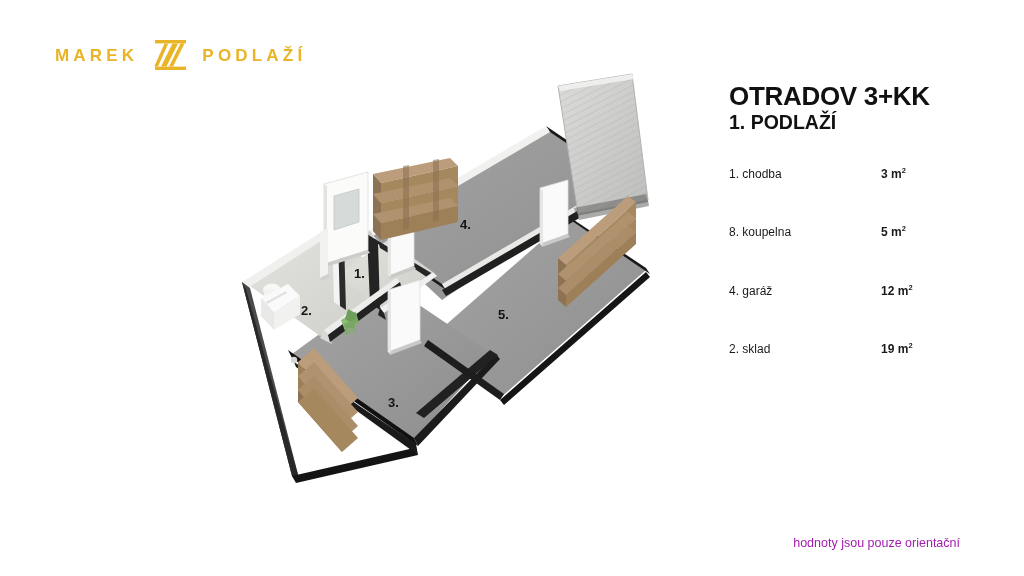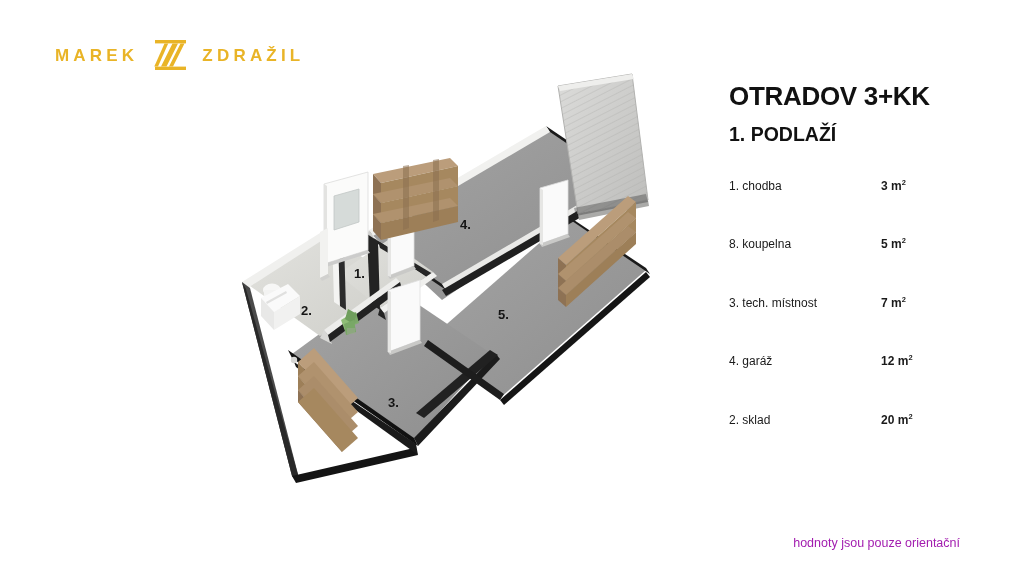--- a/index.html
+++ b/index.html
@@ -47,21 +47,21 @@
     font-weight: 700;
     color: #111111;
     letter-spacing: -0.3px;
     line-height: 1.12;
     white-space: nowrap;
   }
   #floor-title {
     font-size: 19.5px;
     font-weight: 700;
     color: #111111;
-    margin-top: 12px;
+    margin-top: 0;
     line-height: 1.15;
   }
   #room-list {
     margin-top: 5px;
     list-style: none;
   }
   .room-row {
     display: flex;
     align-items: baseline;
     height: 26.5px;
@@ -119,21 +119,21 @@
 
           <rect x="5" y="28.6" width="31" height="3.4"></rect>
 
           <polygon points="22.5,5.6 28.0,5.6 16.5,28.4 11.0,28.4"></polygon>
           <polygon points="30.5,5.6 34.5,5.6 23.0,28.4 19.0,28.4"></polygon>
           <polygon points="14.5,5.6 18.2,5.6 8.0,28.4 4.3,28.4"></polygon>
         </g>
       </svg>
     </span>
 
-    <span class="logo-word">ZDRAŽIL</span>
+    <span class="logo-word">PODLAŽÍ</span>
   </div>
 
   <div id="floorplan">
     <svg viewBox="0 0 430 440" xmlns="http://www.w3.org/2000/svg">
       <defs>
         <linearGradient id="gFloorDark" x1="0" y1="0" x2="1" y2="1">
           <stop offset="0%" stop-color="#a4a4a4"></stop>
           <stop offset="100%" stop-color="#8e8e8e"></stop>
         </linearGradient>
         <linearGradient id="gFloorLight" x1="0" y1="0" x2="1" y2="1">
@@ -331,29 +331,25 @@
     <ul id="room-list">
       <li class="room-row">
         <span class="room-name">1. chodba</span>
         <span class="room-area"><span>3</span>&nbsp;m<sup>2</sup></span>
       </li>
       <li class="room-row">
         <span class="room-name">8. koupelna</span>
         <span class="room-area"><span>5</span>&nbsp;m<sup>2</sup></span>
       </li>
       <li class="room-row">
-        <span class="room-name">3. tech. místnost</span>
-        <span class="room-area"><span>7</span>&nbsp;m<sup>2</sup></span>
-      </li>
-      <li class="room-row">
         <span class="room-name">4. garáž</span>
         <span class="room-area"><span>12</span>&nbsp;m<sup>2</sup></span>
       </li>
       <li class="room-row">
         <span class="room-name">2. sklad</span>
-        <span class="room-area"><span>20</span>&nbsp;m<sup>2</sup></span>
+        <span class="room-area"><span>19</span>&nbsp;m<sup>2</sup></span>
       </li>
     </ul>
   </div>
 
   <div id="disclaimer">hodnoty jsou pouze orientační</div>
 
 </div>
 
 </body></html>

